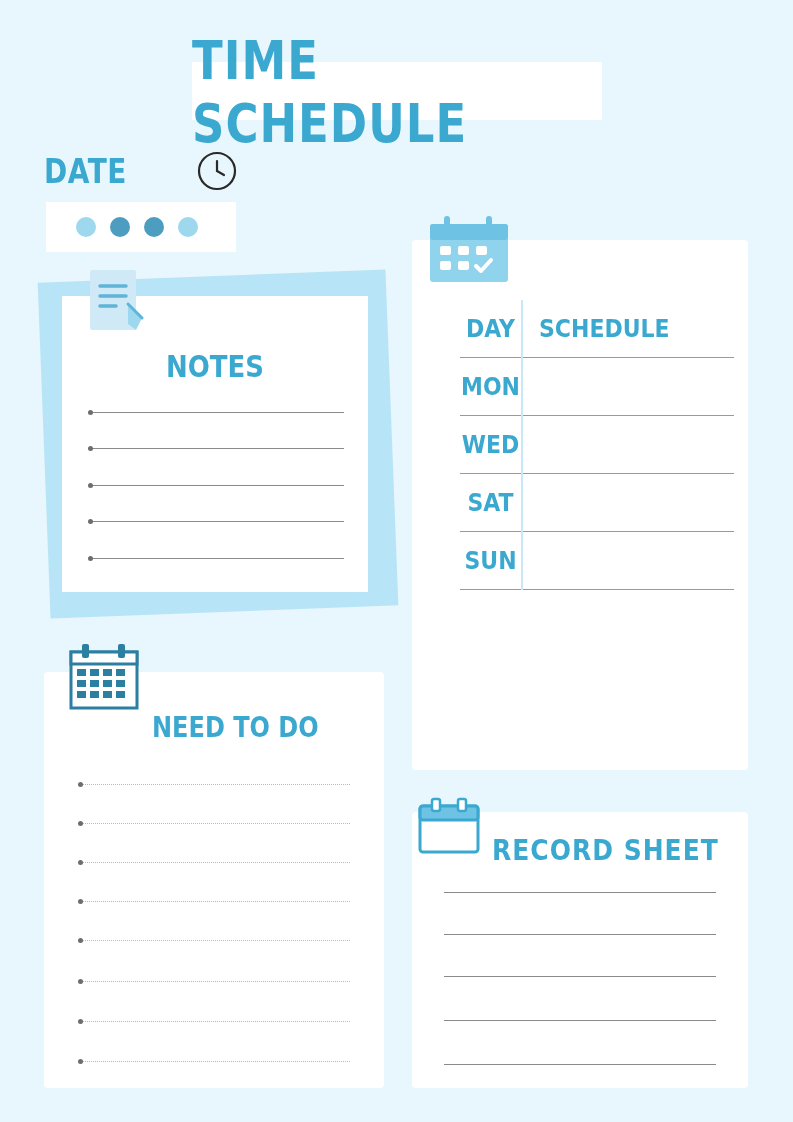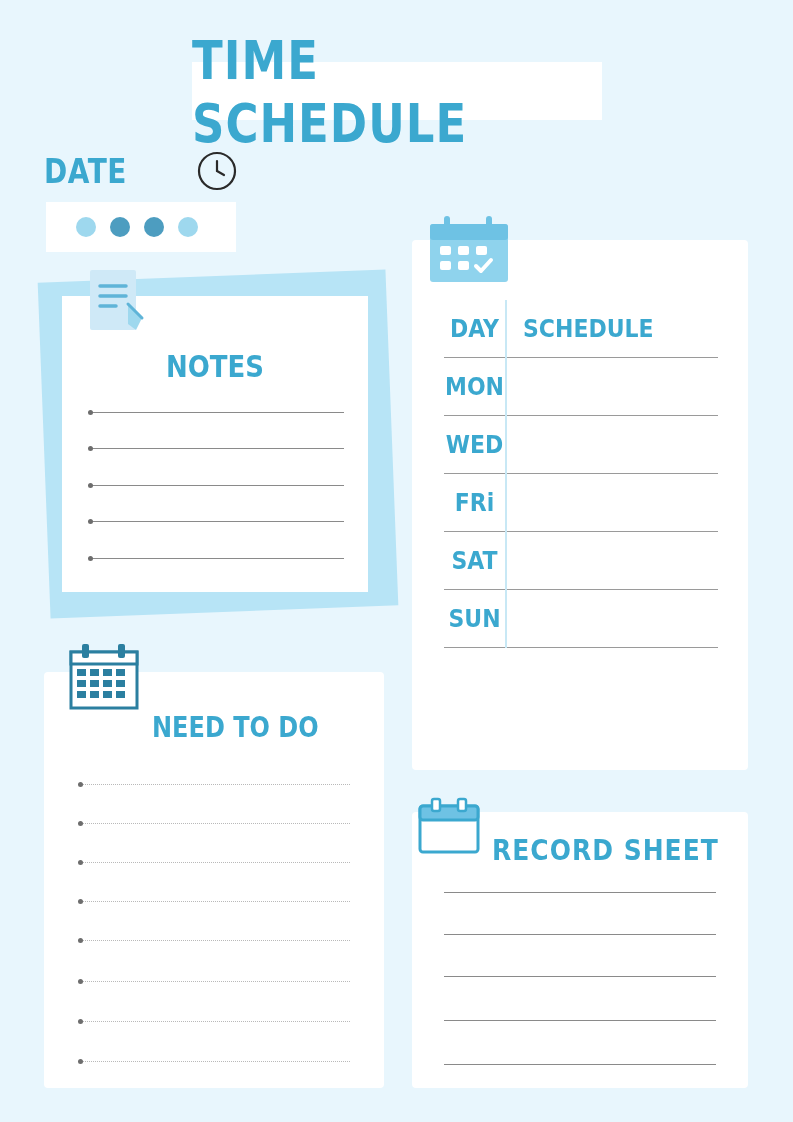--- a/index.html
+++ b/index.html
@@ -198,21 +198,21 @@
   }
   #schedule-cal-icon {
     position: absolute;
     left: 428px;
     top: 214px;
     width: 82px;
     height: 72px;
   }
   #schedule-table {
     position: absolute;
-    left: 444px;
+    left: 460px;
     top: 300px;
     width: 274px;
   }
   #schedule-table table {
     border-collapse: collapse;
     width: 274px;
   }
   #schedule-table th, #schedule-table td {
     height: 55px;
     vertical-align: middle;
@@ -373,24 +373,20 @@
         </tr>
         <tr>
           <td class="col-day"><span>MON</span></td>
           <td class="col-sched"><span></span></td>
         </tr>
         <tr>
           <td class="col-day"><span>WED</span></td>
           <td class="col-sched"><span></span></td>
         </tr>
         <tr>
-          <td class="col-day"><span>FRi</span></td>
-          <td class="col-sched"><span></span></td>
-        </tr>
-        <tr>
           <td class="col-day"><span>SAT</span></td>
           <td class="col-sched"><span></span></td>
         </tr>
         <tr>
           <td class="col-day"><span>SUN</span></td>
           <td class="col-sched"><span></span></td>
         </tr>
       </tbody>
     </table>
   </div>

